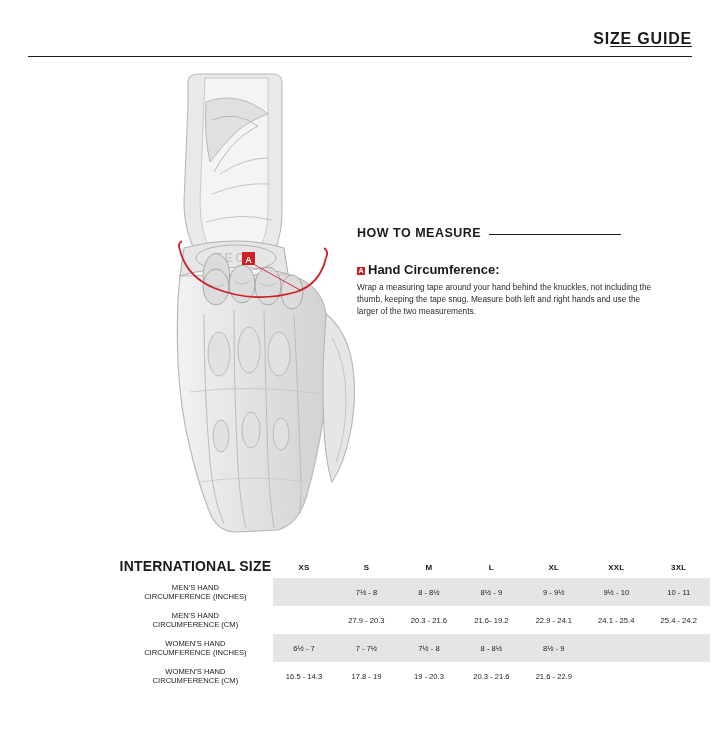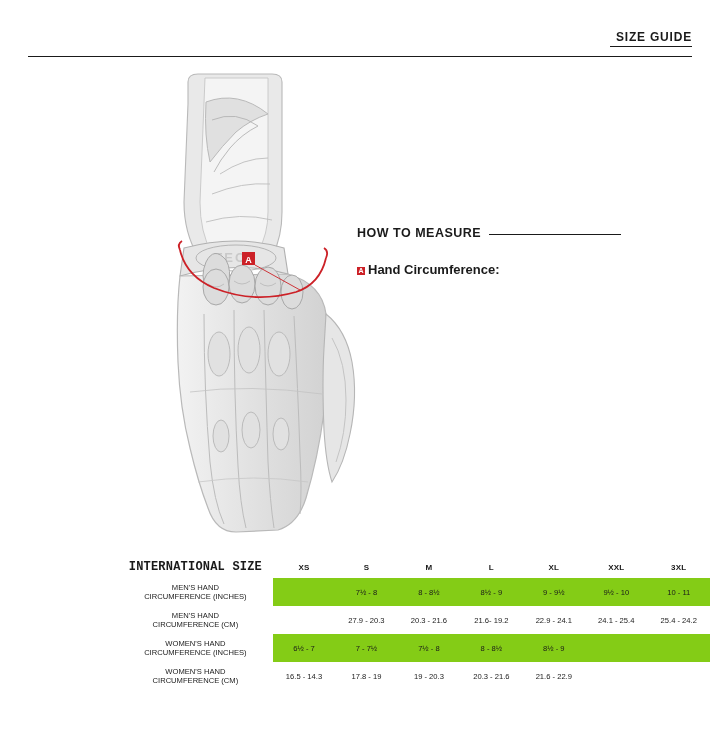--- a/index.html
+++ b/index.html
@@ -26,21 +26,21 @@
     left: 0; top: 2px;
     font-size: 21.5px;
     font-weight: bold;
     letter-spacing: 0.4px;
     color: #1a1a1a;
     white-space: nowrap;
   }
   .size-guide {
     position: absolute;
     right: 0; top: 10px;
-    font-size: 12px;
+    font-size: 16px;
     font-weight: bold;
     letter-spacing: 0.8px;
     color: #1a1a1a;
   }
   .header-rule {
     position: absolute;
     left: 0; right: 0; top: 36px;
     border-bottom: 1.6px solid #1a1a1a;
   }
   .size-guide-rule {
@@ -139,22 +139,22 @@
     font-weight: bold;
     line-height: 1.25;
     color: #1a1a1a;
   }
   tr.head td {
     height: 22px;
     font-size: 8px;
     font-weight: bold;
     letter-spacing: 0.2px;
   }
-  tr.head td.rowlabel { font-size: 12px; font-family: Liberation Mono, monospace; }
-  .shade { background: #84cc16; }
+  tr.head td.rowlabel { font-size: 14px; }
+  .shade { background: #e5e5e5; }
 </style>
 </head>
 <body>
 
 <div class="header">
   <div class="size-guide">SIZE GUIDE</div>
   <div class="size-guide-rule"></div>
   <div class="header-rule"></div>
 </div>
 
@@ -230,20 +230,21 @@
   </svg>
 </div>
 
 <div class="howto">
   <div class="howto-title">HOW TO MEASURE</div>
   <div class="howto-rule"></div>
   <div class="howto-body">
     <div>
       <span class="badge">A</span><span class="howto-sub">Hand Circumference:</span>
     </div>
+    <div class="howto-text">Wrap a measuring tape around your hand behind the knuckles, not including the thumb, keeping the tape snug. Measure both left and right hands and use the larger of the two measurements.</div>
   </div>
 </div>
 
 <div class="table-wrap">
   <table class="size-table">
     <colgroup>
       <col class="label-col">
       <col class="size-col">
         <col class="size-col">
         <col class="size-col">

